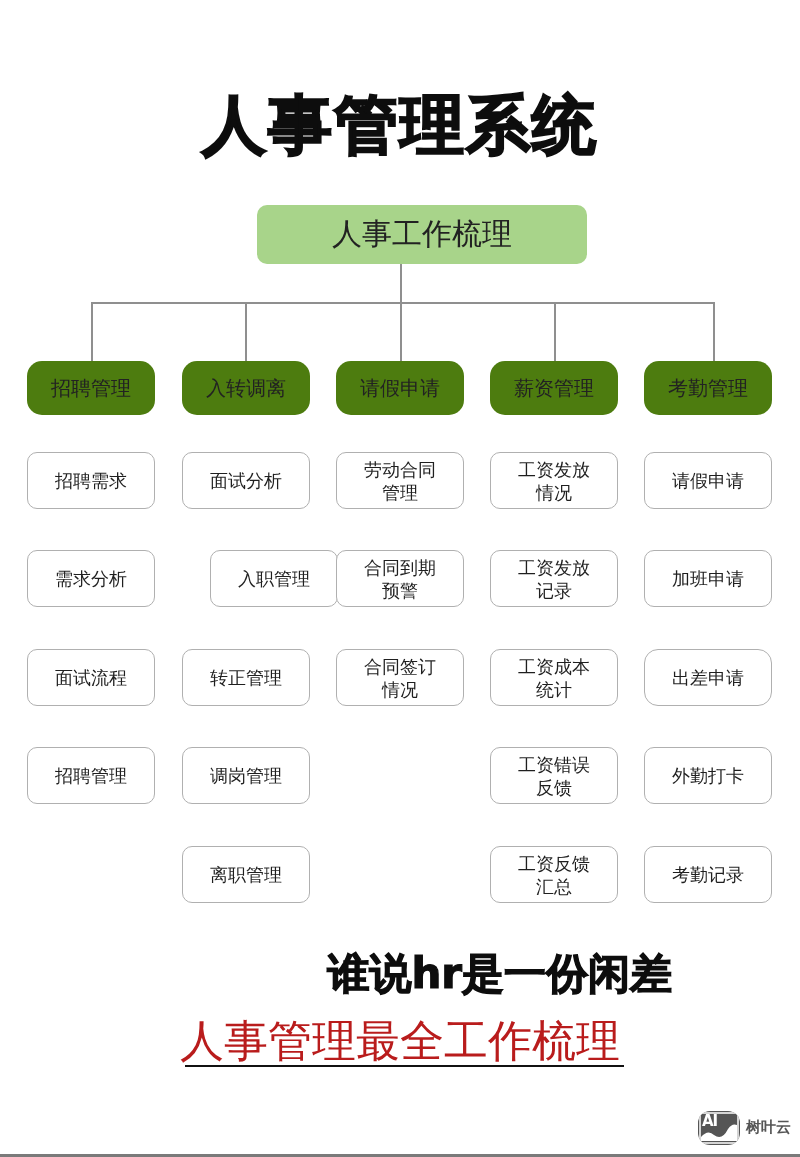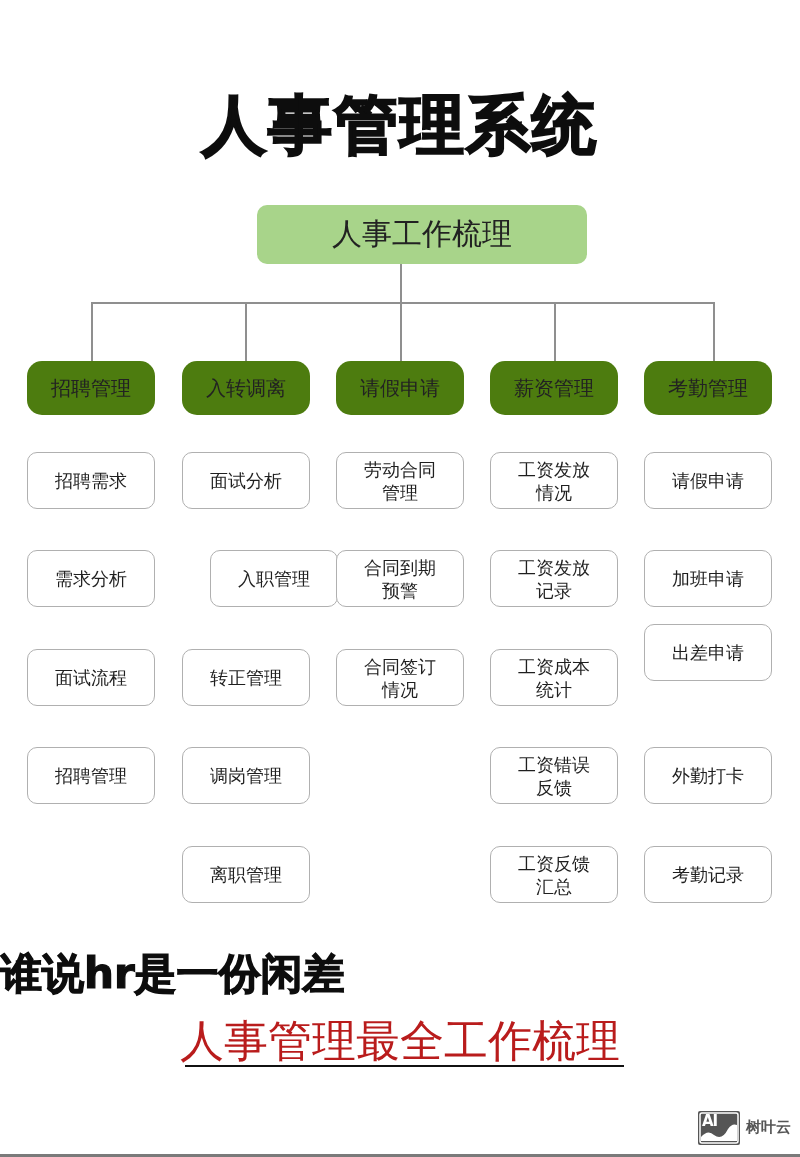--- a/index.html
+++ b/index.html
@@ -30,32 +30,32 @@
     font-size: 20px; color: #222;
   }
   .item {
     width: 126px; height: 55px;
     background: #ffffff; border: 1.5px solid #b0b0b0; border-radius: 10px;
     display: flex; align-items: center; justify-content: center;
     text-align: center; font-size: 18px; line-height: 23px; color: #1f1f1f;
     white-space: pre-line;
   }
   .slogan1 {
-    left: 0; width: 672px; top: 946px; text-align: left;
+    left: 0; width: 672px; top: 946px; text-align: right;
     font-size: 42px; font-weight: 900; color: #0d0d0d;
     -webkit-text-stroke: 1.2px #0d0d0d;
   }
   .slogan2 {
     left: 0; width: 800px; top: 1012px; text-align: center;
     font-size: 44px; color: #b91c1c;
   }
   .underline { left: 185px; width: 439px; top: 1065px; height: 2px; background: #111; }
   .wm-icon {
     left: 698px; top: 1111px; width: 42px; height: 34px;
-    background: #555; border-radius: 2px; overflow: hidden;
+    background: #555; border-radius: 12px; overflow: hidden;
   }
   .wm-icon .ai {
     position: absolute; left: 4px; top: 1px; font-size: 15px; font-weight: bold;
     color: #fff; font-family: "DejaVu Sans", sans-serif; letter-spacing: -1px;
   }
   .wm-text { left: 746px; top: 1118px; font-size: 15px; color: #555; font-weight: bold; }
   .bottom-line { left: 0; top: 1154px; width: 800px; height: 3px; background: #7a7a7a; }
 </style>
 </head>
 <body>
@@ -114,21 +114,21 @@
 记录</div>
 <div class="abs item" style="left:490px; top:649px;">工资成本
 统计</div>
 <div class="abs item" style="left:490px; top:747px;">工资错误
 反馈</div>
 <div class="abs item" style="left:490px; top:846px;">工资反馈
 汇总</div>
 
 <div class="abs item" style="left:644px; top:452px;">请假申请</div>
 <div class="abs item" style="left:644px; top:550px;">加班申请</div>
-<div class="abs item" style="left:644px; top:624px;">出差申请</div>
+<div class="abs item" style="left:644px; top:649px;border-radius:14px;">出差申请</div>
 <div class="abs item" style="left:644px; top:747px;">外勤打卡</div>
 <div class="abs item" style="left:644px; top:846px;">考勤记录</div>
 
 <div class="abs slogan1">谁说hr是一份闲差</div>
 <div class="abs slogan2">人事管理最全工作梳理</div>
 <div class="abs underline"></div>
 
 <div class="abs wm-icon">
   <span class="ai">AI</span>
   <svg width="42" height="34" style="position:absolute;left:0;top:0;">

